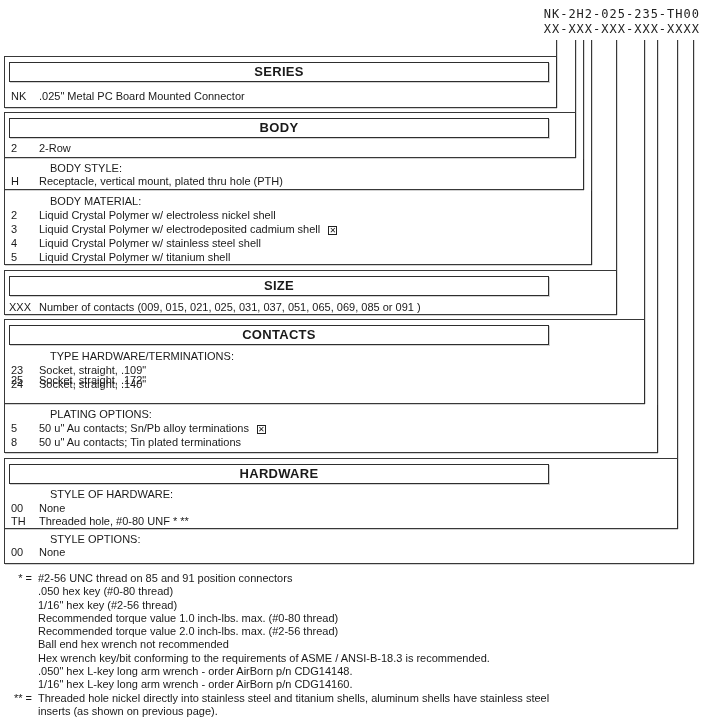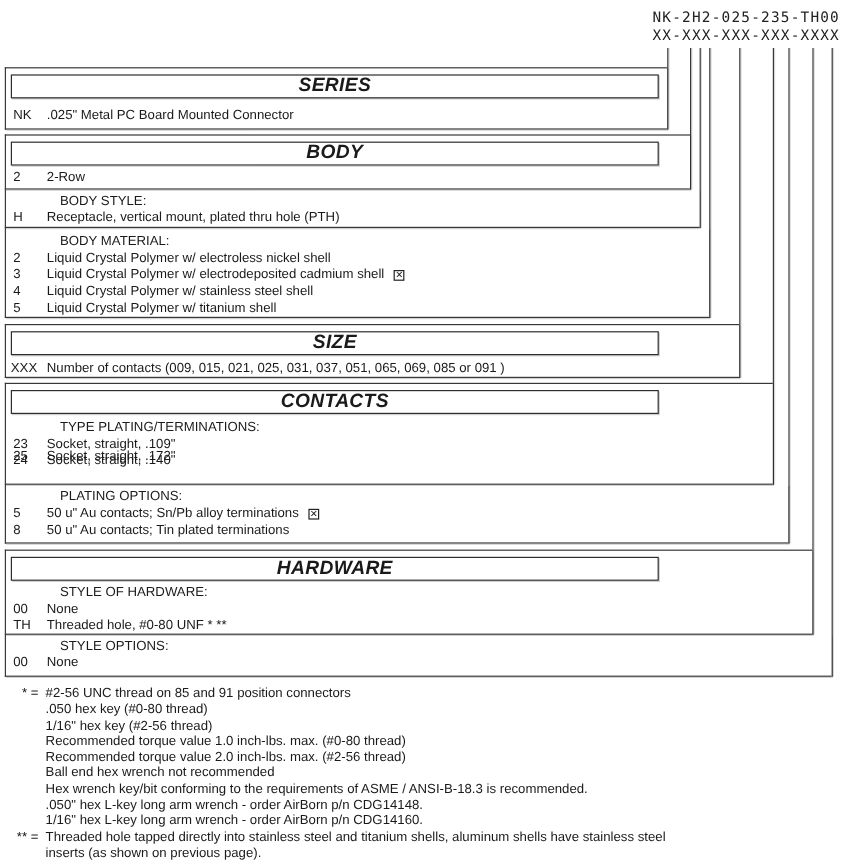--- a/index.html
+++ b/index.html
@@ -8,21 +8,21 @@
   .pn{position:absolute;right:2px;font-family:"DejaVu Sans Mono",monospace;
       font-size:12px;letter-spacing:1px;color:#222;white-space:pre;}
   .vl{position:absolute;top:40px;width:0;border-left:1.5px solid #383838;
       box-shadow:1px 0 0 rgba(0,0,0,.15);}
   .blk{position:absolute;left:4px;box-sizing:border-box;
        border-left:1.5px solid #383838;border-bottom:1.5px solid #383838;
        box-shadow:1px 1px 0 rgba(0,0,0,.18);}
   .cap{border-top:1.5px solid #383838;}
   .hd{position:absolute;left:4px;top:5px;width:540px;height:20px;box-sizing:border-box;
       border:1.6px solid #2e2e2e;box-shadow:1px 1px 0 rgba(0,0,0,.18);
-      text-align:center;font-weight:bold;font-size:16px;line-height:18px;letter-spacing:.3px;font-style:italic;}
+      text-align:center;font-weight:bold;font-size:13px;line-height:18px;letter-spacing:.3px;}
   .lbl{position:absolute;left:34px;font-size:11px;line-height:13px;white-space:nowrap;margin-left:11px;}
   .row{position:absolute;left:0;right:0;height:14px;font-size:11px;line-height:13px;white-space:nowrap;}
   .code{position:absolute;left:6px;}
   .desc{position:absolute;left:34px;}
   .chkbox{display:inline-block;width:9px;height:9px;box-sizing:border-box;border:1.1px solid #222;
           font-size:8px;line-height:7px;text-align:center;margin-left:8px;vertical-align:0;}
   .fnotes{position:absolute;left:6px;top:572px;width:694px;font-size:11px;}
   .fline{height:13.3px;line-height:13.3px;white-space:nowrap;}
   .fmark{display:inline-block;width:26px;text-align:right;white-space:pre;}
   .ftext{padding-left:6px;}
@@ -92,21 +92,21 @@
   <div class="blk cap" style="top:270px;width:612px;height:45px;">
     <div class="hd">SIZE</div>
     <div class="row" style="top:30px;">
       <span class="code" style="left:4px;">XXX</span>
       <span class="desc">Number of contacts (009, 015, 021, 025, 031, 037, 051, 065, 069, 085 or 091 )</span>
     </div>
   </div>
 
   <div class="blk cap" style="top:319px;width:640px;height:85px;">
     <div class="hd">CONTACTS</div>
-    <div class="lbl" style="top:30px;">TYPE PLATING/TERMINATIONS:</div>
+    <div class="lbl" style="top:30px;">TYPE HARDWARE/TERMINATIONS:</div>
     <div class="row" style="top:44px;">
       <span class="code">23</span>
       <span class="desc">Socket, straight, .109"</span>
     </div>
     <div class="row" style="top:58px;">
       <span class="code">24</span>
       <span class="desc">Socket, straight, .140"</span>
     </div>
     <div class="row" style="top:54px;">
       <span class="code">25</span>
@@ -150,17 +150,17 @@
   <div class="fnotes">
     <div class="fline"><span class="fmark">* =</span><span class="ftext">#2-56 UNC thread on 85 and 91 position connectors</span></div>
     <div class="fline"><span class="fmark"></span><span class="ftext">.050 hex key (#0-80 thread)</span></div>
     <div class="fline"><span class="fmark"></span><span class="ftext">1/16" hex key (#2-56 thread)</span></div>
     <div class="fline"><span class="fmark"></span><span class="ftext">Recommended torque value 1.0 inch-lbs. max. (#0-80 thread)</span></div>
     <div class="fline"><span class="fmark"></span><span class="ftext">Recommended torque value 2.0 inch-lbs. max. (#2-56 thread)</span></div>
     <div class="fline"><span class="fmark"></span><span class="ftext">Ball end hex wrench not recommended</span></div>
     <div class="fline"><span class="fmark"></span><span class="ftext">Hex wrench key/bit conforming to the requirements of ASME / ANSI-B-18.3 is recommended.</span></div>
     <div class="fline"><span class="fmark"></span><span class="ftext">.050" hex L-key long arm wrench - order AirBorn p/n CDG14148.</span></div>
     <div class="fline"><span class="fmark"></span><span class="ftext">1/16" hex L-key long arm wrench - order AirBorn p/n CDG14160.</span></div>
-    <div class="fline"><span class="fmark">** =</span><span class="ftext">Threaded hole tapped directly into stainless steel and titanium shells, aluminum shells have stainless steel</span></div>
+    <div class="fline"><span class="fmark">** =</span><span class="ftext">Threaded hole nickel directly into stainless steel and titanium shells, aluminum shells have stainless steel</span></div>
     <div class="fline"><span class="fmark"></span><span class="ftext">inserts (as shown on previous page).</span></div>
   </div>
 
 </div>
 
 </body></html>

